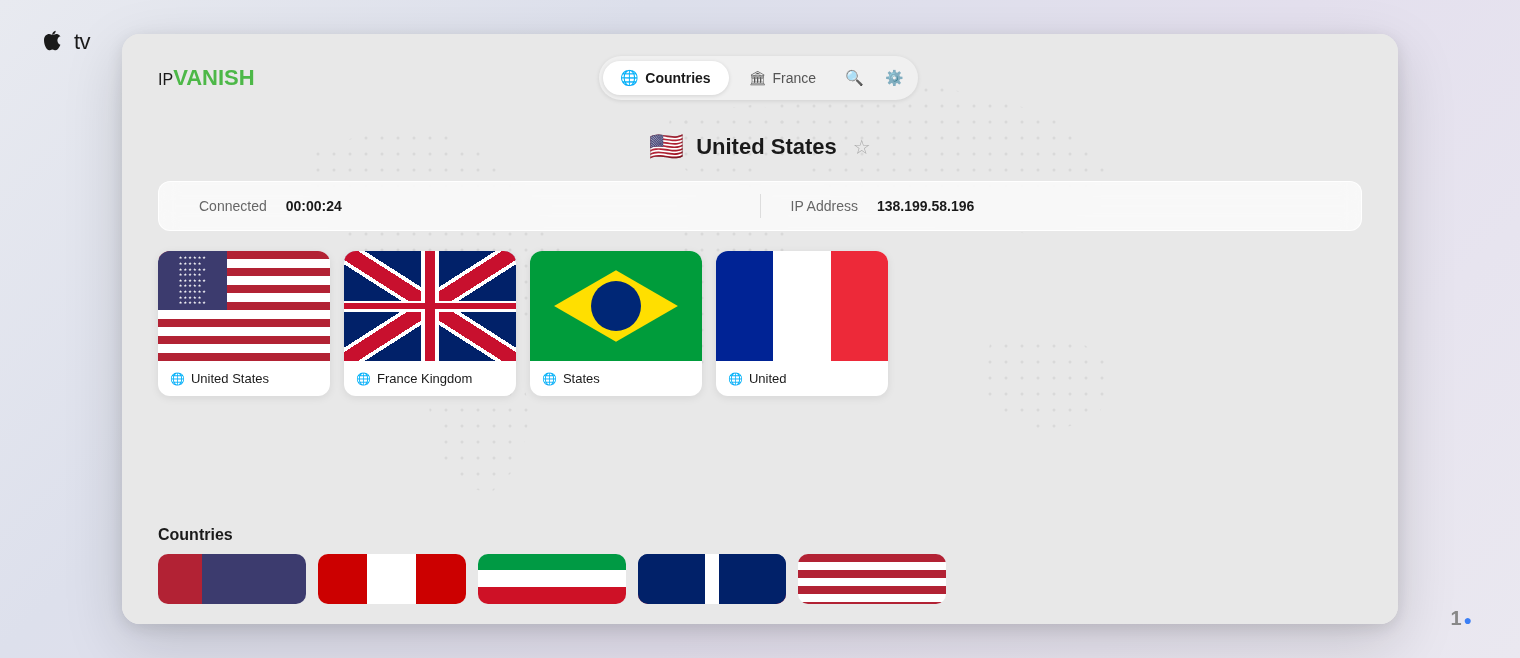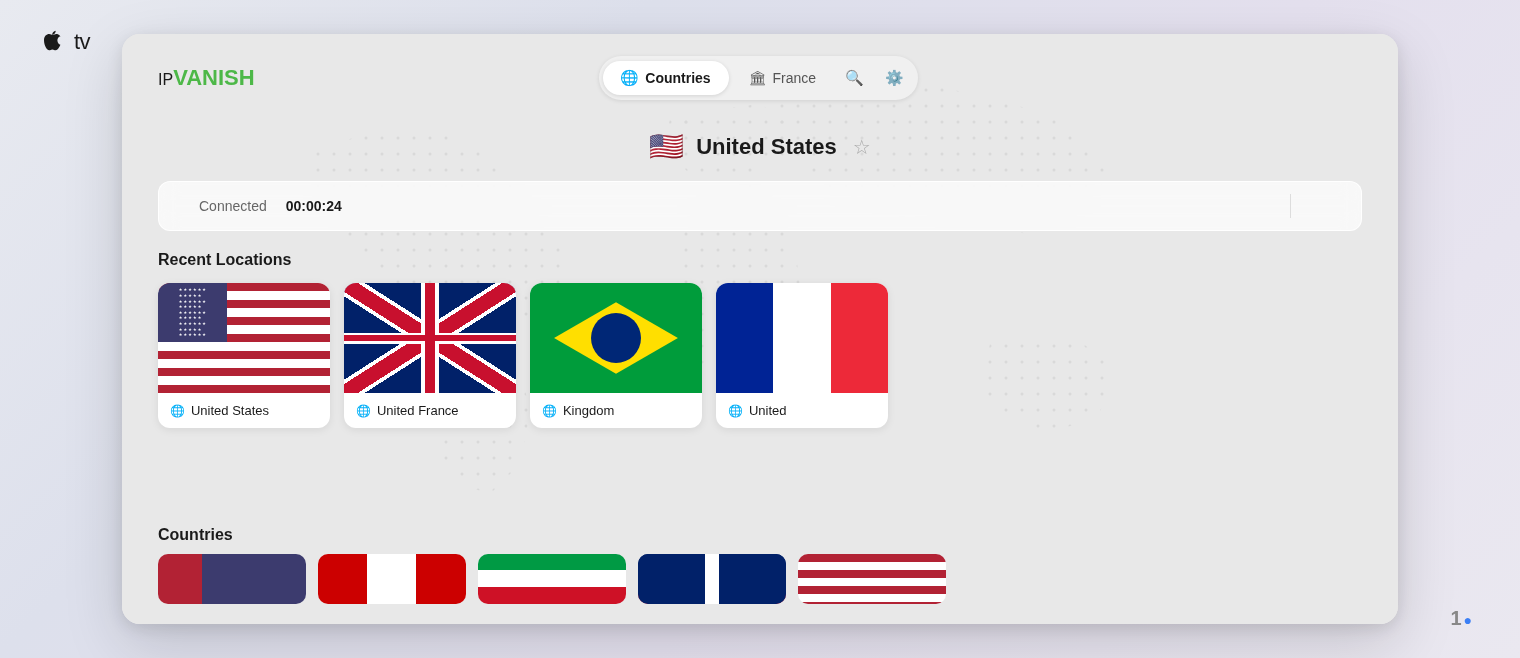--- a/index.html
+++ b/index.html
@@ -509,24 +509,27 @@
         <span class="star-btn">☆</span>
       </div>
     </div>
 
     <div class="connection-info-bar">
       <div class="info-item">
         <span class="info-label">Connected</span>
         <span class="info-value">00:00:24</span>
       </div>
       <div class="info-divider"></div>
+      <div class="info-item">
+        <span class="info-label">IP Address</span>
+        <span class="info-value">138.199.58.196</span>
+      </div>
     </div>
 
     <div class="section">
-      <div class="section-title">Recent Locations</div>
       <div class="locations-grid">
 
         <div class="location-card">
           <div class="flag-container">
             <div class="flag-us">
               <div class="flag-us-canton">
                 <span style="color:white;font-size:4px;line-height:1.4;">★ ★ ★ ★ ★ ★<br>★ ★ ★ ★ ★<br>★ ★ ★ ★ ★ ★<br>★ ★ ★ ★ ★<br>★ ★ ★ ★ ★ ★<br>★ ★ ★ ★ ★<br>★ ★ ★ ★ ★ ★<br>★ ★ ★ ★ ★<br>★ ★ ★ ★ ★ ★</span>
               </div>
             </div>
           </div>
@@ -537,35 +540,35 @@
         </div>
 
         <div class="location-card">
           <div class="flag-container">
             <div class="flag-uk">
               <div class="flag-uk-red-cross"></div>
             </div>
           </div>
           <div class="location-name">
             <span class="globe-icon-small">🌐</span>
-            <span>United France</span>
+            <span>France Kingdom</span>
           </div>
         </div>
 
         <div class="location-card">
           <div class="flag-container">
             <div class="flag-brazil">
               <div class="flag-brazil-diamond">
                 <div class="flag-brazil-circle"></div>
               </div>
             </div>
           </div>
           <div class="location-name">
             <span class="globe-icon-small">🌐</span>
-            <span>Kingdom</span>
+            <span>States</span>
           </div>
         </div>
 
         <div class="location-card">
           <div class="flag-container">
             <div class="flag-france">
               <div class="flag-france-blue"></div>
               <div class="flag-france-white"></div>
               <div class="flag-france-red"></div>
             </div>

